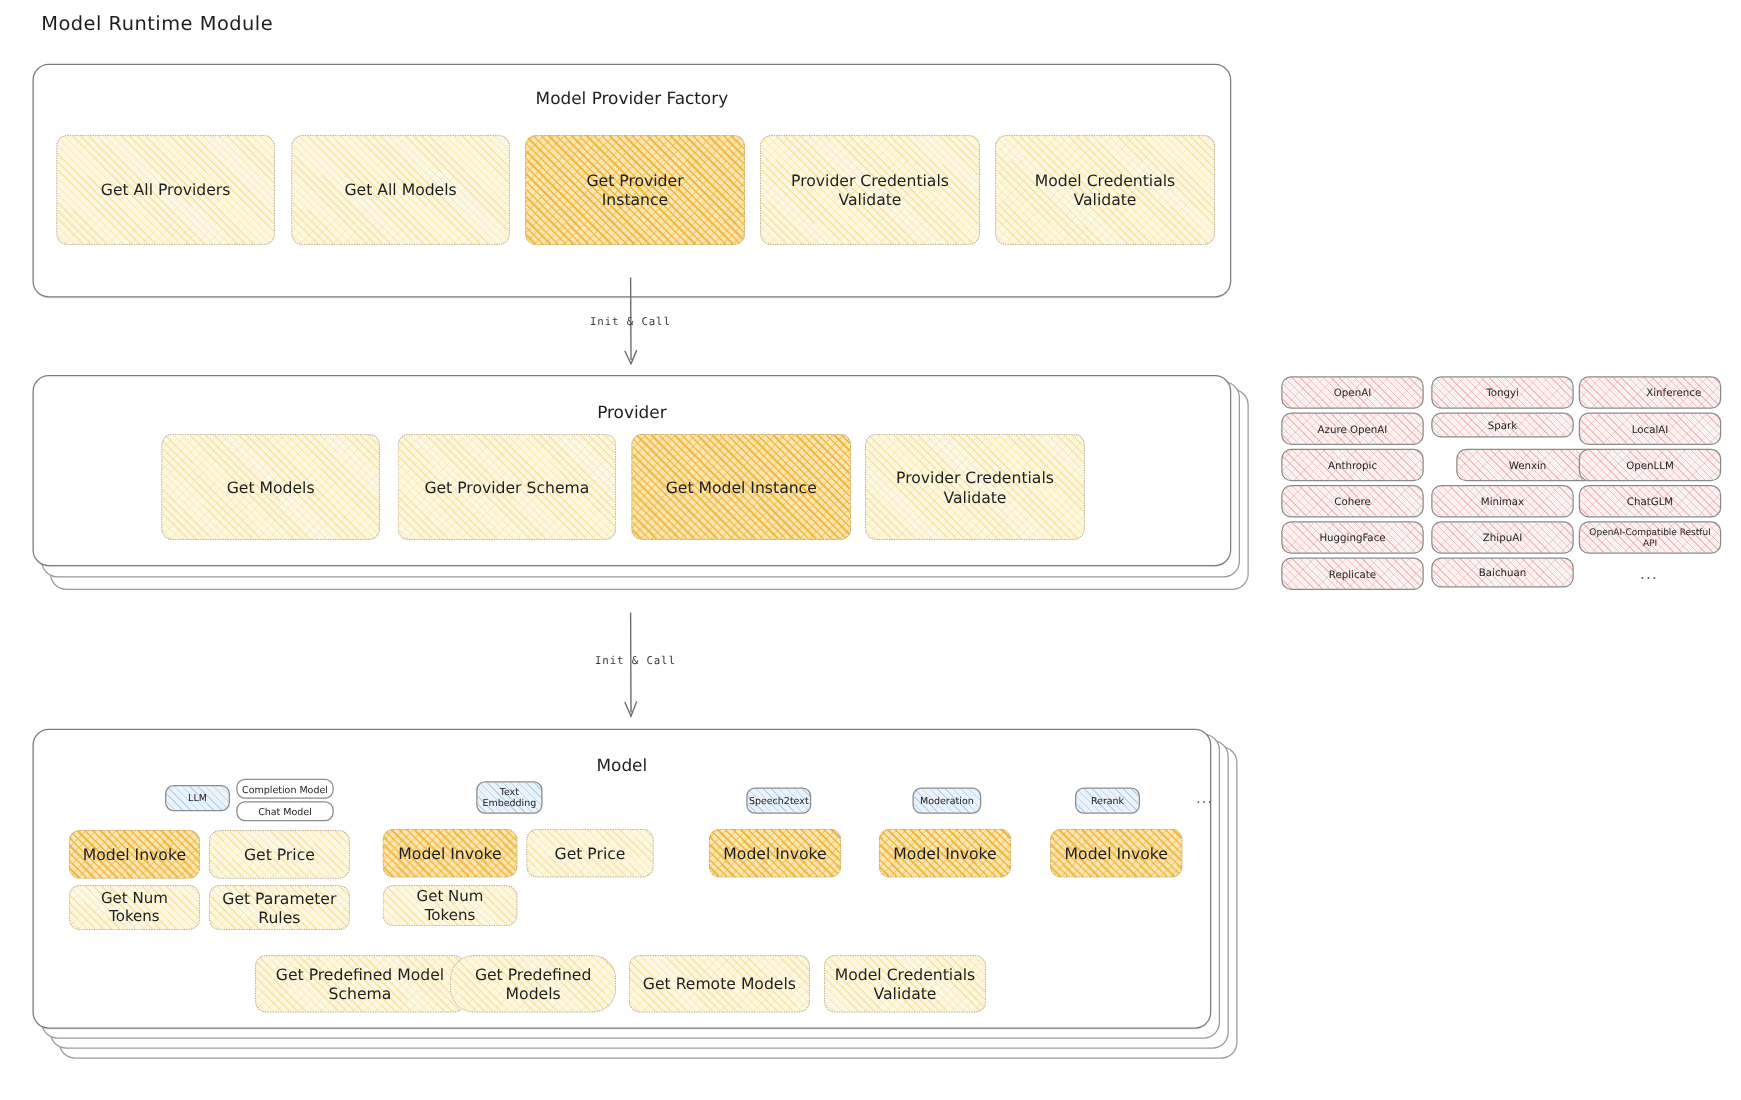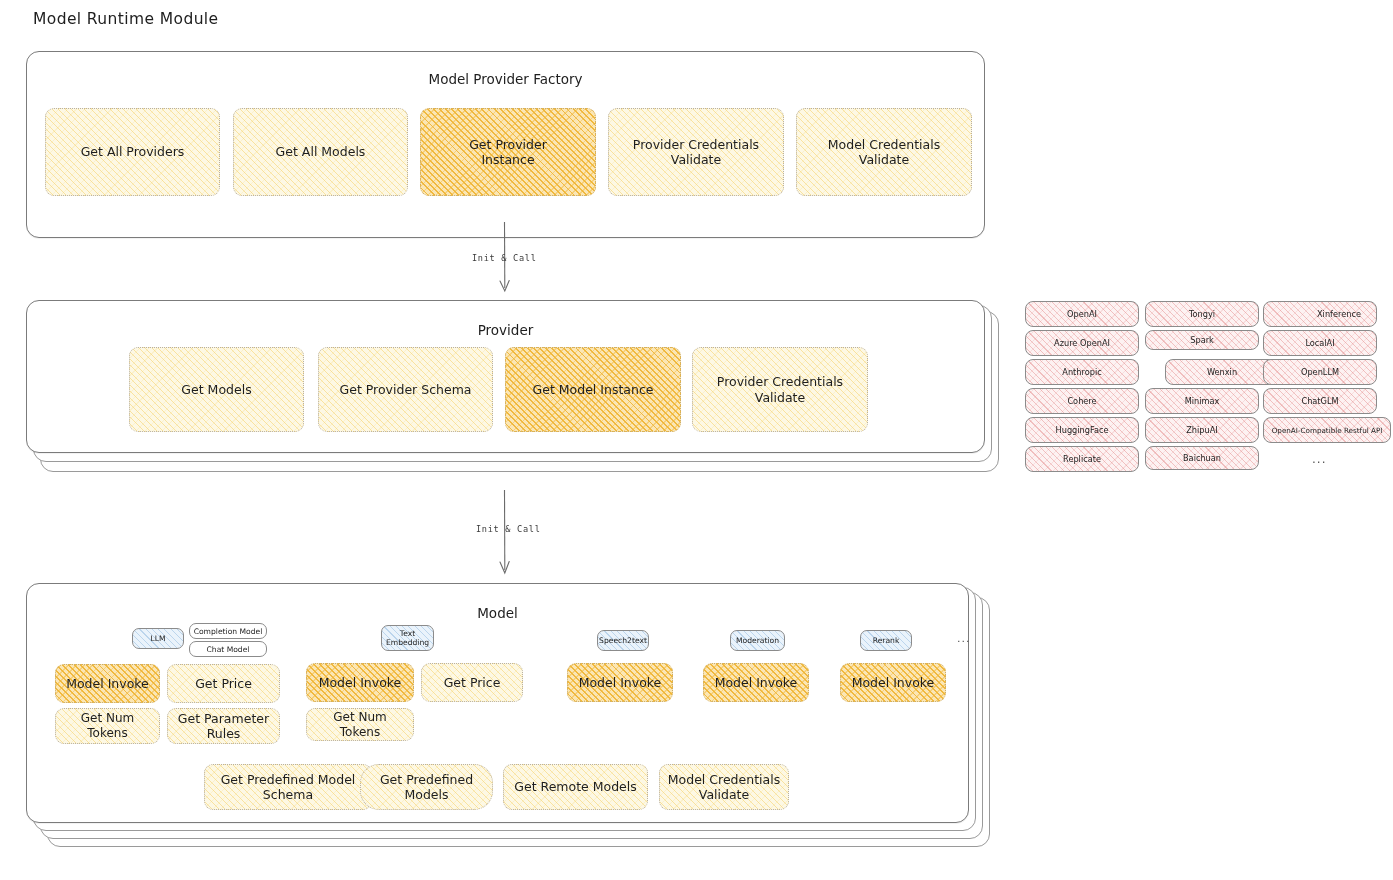--- a/index.html
+++ b/index.html
@@ -198,21 +198,21 @@
     </div>
   <div class="chip" style="left:1263px;top:330px;width:114px;height:26px;">
     <span>LocalAI</span>
     </div>
   <div class="chip" style="left:1263px;top:359px;width:114px;height:26px;">
     <span>OpenLLM</span>
     </div>
   <div class="chip" style="left:1263px;top:388px;width:114px;height:26px;">
     <span>ChatGLM</span>
     </div>
-  <div class="chip" style="left:1263px;top:417px;width:128px;height:26px;">
+  <div class="chip" style="left:1263px;top:417px;width:114px;height:26px;">
     <span style="font-size:7.2px;">OpenAI-Compatible Restful API</span>
     </div>
   <div class="ellipsis" style="left:1312px;top:452px;">...</div>
 
   <svg class="arrow" style="left:495px;top:490px;width:20px;height:92px;" viewBox="0 0 20 92">
     <path d="M9.5 0 L9.8 80" stroke="#6b6b6b" stroke-width="1.1" fill="none"></path>
     <path d="M5 72 L9.8 83 L14.2 71.5" stroke="#6b6b6b" stroke-width="1.1" fill="none" stroke-linecap="round"></path>
   </svg>
   <div class="arrow-label" style="left:476px;top:524px;">Init &amp; Call</div>
 

